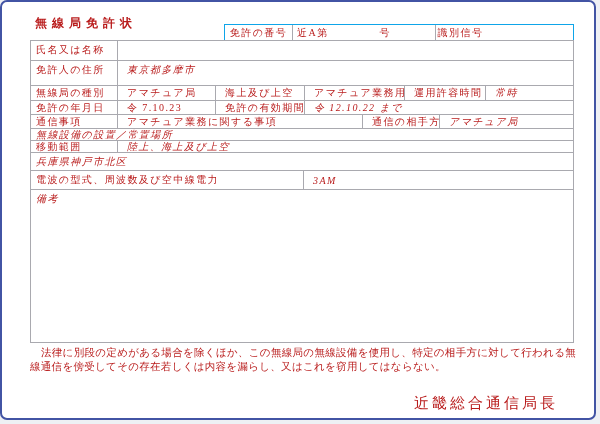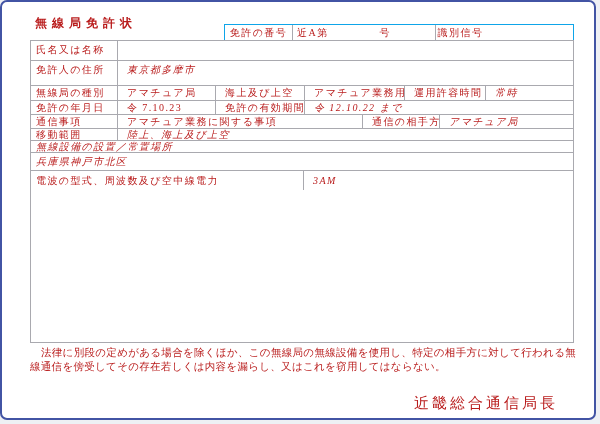--- a/index.html
+++ b/index.html
@@ -128,37 +128,43 @@
     </div>
 
     <div class="row" style="height:14px;">
       <div class="cell w-label">通信事項</div>
       <div class="cell val" style="width:245px;">アマチュア業務に関する事項</div>
       <div class="cell val" style="width:77px;">通信の相手方</div>
       <div class="cell val grow">アマチュア局</div>
     </div>
 
     <div class="row" style="height:12px;">
-      <div class="cell w-label">移動範囲</div>
-      <div class="cell val grow">陸上、海上及び上空</div>
+      <div class="cell grow">無線設備の設置／常置場所</div>
     </div>
 
     <div class="row" style="height:12px;">
-      <div class="cell grow">無線設備の設置／常置場所</div>
+      <div class="cell w-label">移動範囲</div>
+      <div class="cell val grow">陸上、海上及び上空</div>
     </div>
 
     <div class="row" style="height:18px;">
       <div class="cell top grow">兵庫県神戸市北区</div>
     </div>
 
     <div class="row" style="height:19px;">
       <div class="cell" style="width:273px;">電波の型式、周波数及び空中線電力</div>
       <div class="cell val grow">3AM</div>
     </div>
 
+    <div class="row" style="height:152px;">
+      <div class="cell top grow">
+        <span>備考</span>
+        <span></span>
+      </div>
+    </div>
 
   </div>
 
   <p class="abs legal">法律に別段の定めがある場合を除くほか、この無線局の無線設備を使用し、特定の相手方に対して行われる無線通信を傍受してその存在若しくは内容を漏らし、又はこれを窃用してはならない。</p>
 
 
   <div class="abs issuer">近畿総合通信局長</div>
 
 </div>
 

